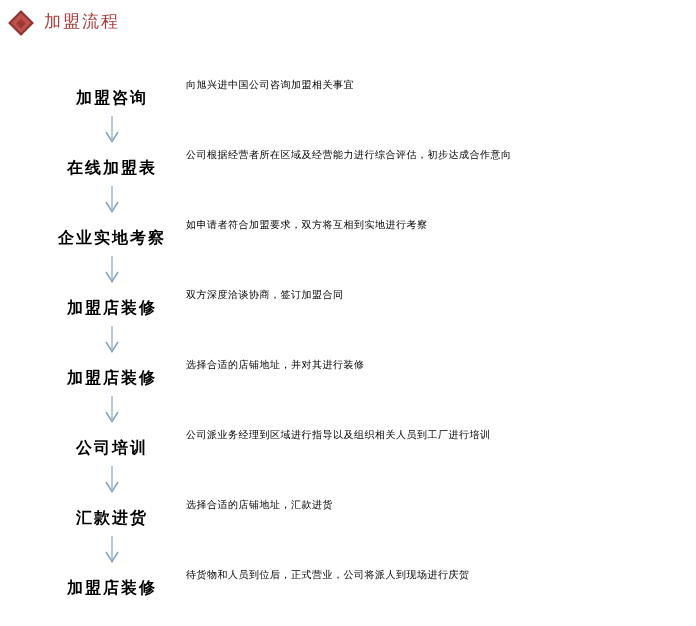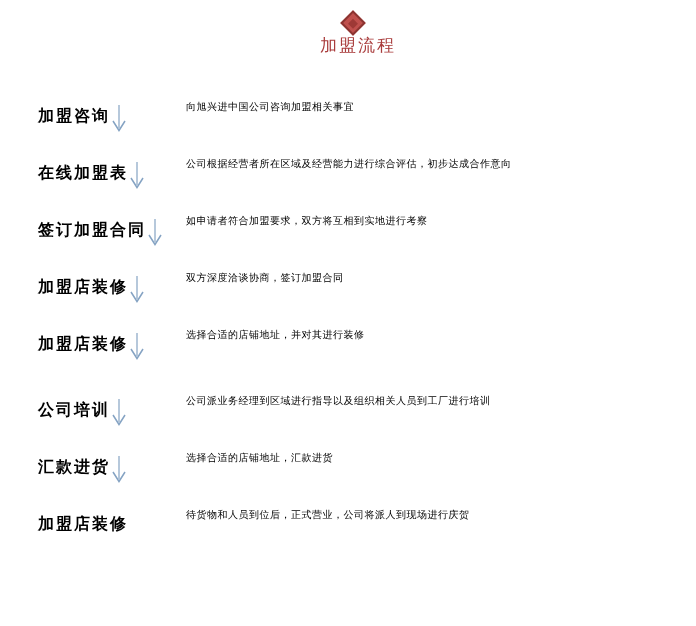--- a/index.html
+++ b/index.html
@@ -9,23 +9,22 @@
   body {
     width: 696px;
     height: 626px;
     background: var(--bg, #ffffff);
     font-family: "Liberation Sans", sans-serif;
     color: var(--text, #000000);
     overflow: hidden;
   }
   .header {
     display: flex;
-    align-items: center;
+    align-items: flex-start;
     margin: 11px 0 0 9px;
-    flex-direction: column;
   }
   .diamond {
     width: 14px;
     height: 14px;
     background: var(--d-fill, #c0504d);
     border: 2px solid var(--d-border, #8c3431);
     transform: rotate(45deg);
     display: flex;
     align-items: center;
     justify-content: center;
@@ -50,21 +49,23 @@
   }
   .step {
     display: grid;
     grid-template-columns: 148px 1fr;
     min-height: 57px;
     align-items: start;
   }
   .step:nth-child(5) { min-height: 66px; }
   .left {
     display: flex;
+    flex-direction: column;
     align-items: center;
+    margin-top: 13px;
   }
   .label {
     font-weight: bold;
     font-size: 16px;
     line-height: 20px;
     letter-spacing: 2px;
     white-space: nowrap;
     color: var(--text, #000000);
   }
   .arrow {
@@ -118,21 +119,21 @@
       <svg class="arrow" width="18" height="30" viewBox="0 0 18 30">
         <line class="stem" x1="9" y1="1" x2="9" y2="24"></line>
         <polyline class="head" points="3,17 9,26.5 15,17"></polyline>
       </svg>
     </div>
     <div class="desc">公司根据经营者所在区域及经营能力进行综合评估，初步达成合作意向</div>
   </div>
 
   <div class="step">
     <div class="left">
-      <div class="label">签订加盟合同</div>
+      <div class="label">企业实地考察</div>
       <svg class="arrow" width="18" height="30" viewBox="0 0 18 30">
         <line class="stem" x1="9" y1="1" x2="9" y2="24"></line>
         <polyline class="head" points="3,17 9,26.5 15,17"></polyline>
       </svg>
     </div>
     <div class="desc">如申请者符合加盟要求，双方将互相到实地进行考察</div>
   </div>
 
   <div class="step">
     <div class="left">

